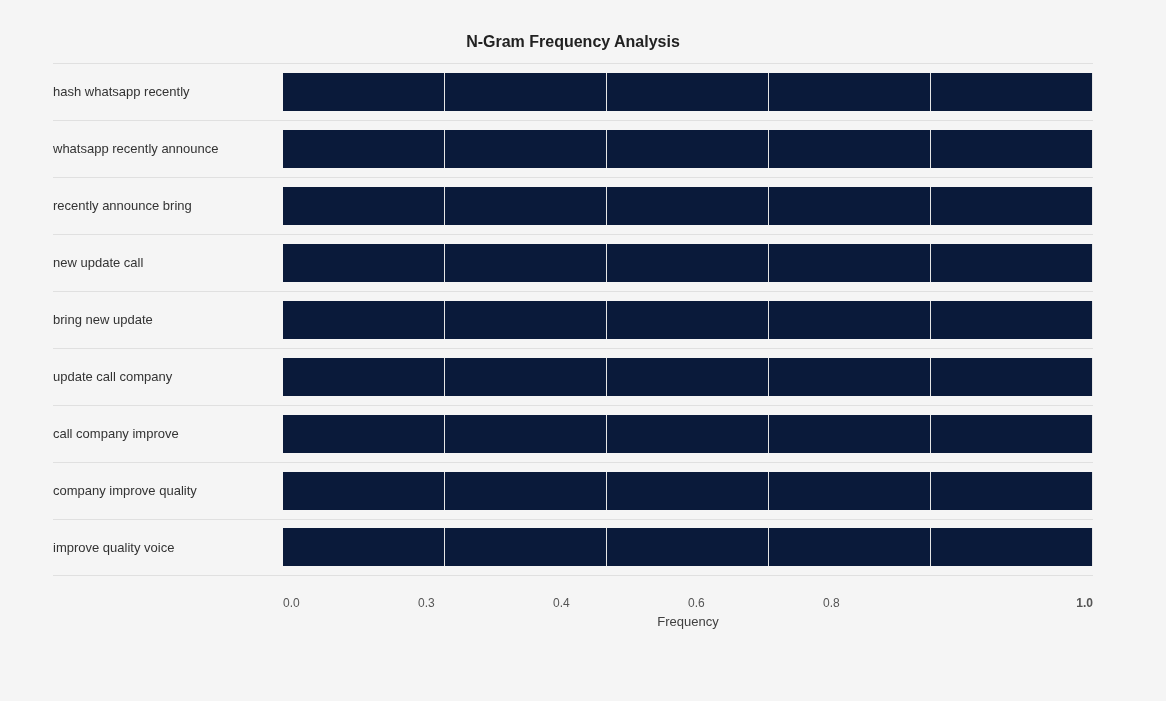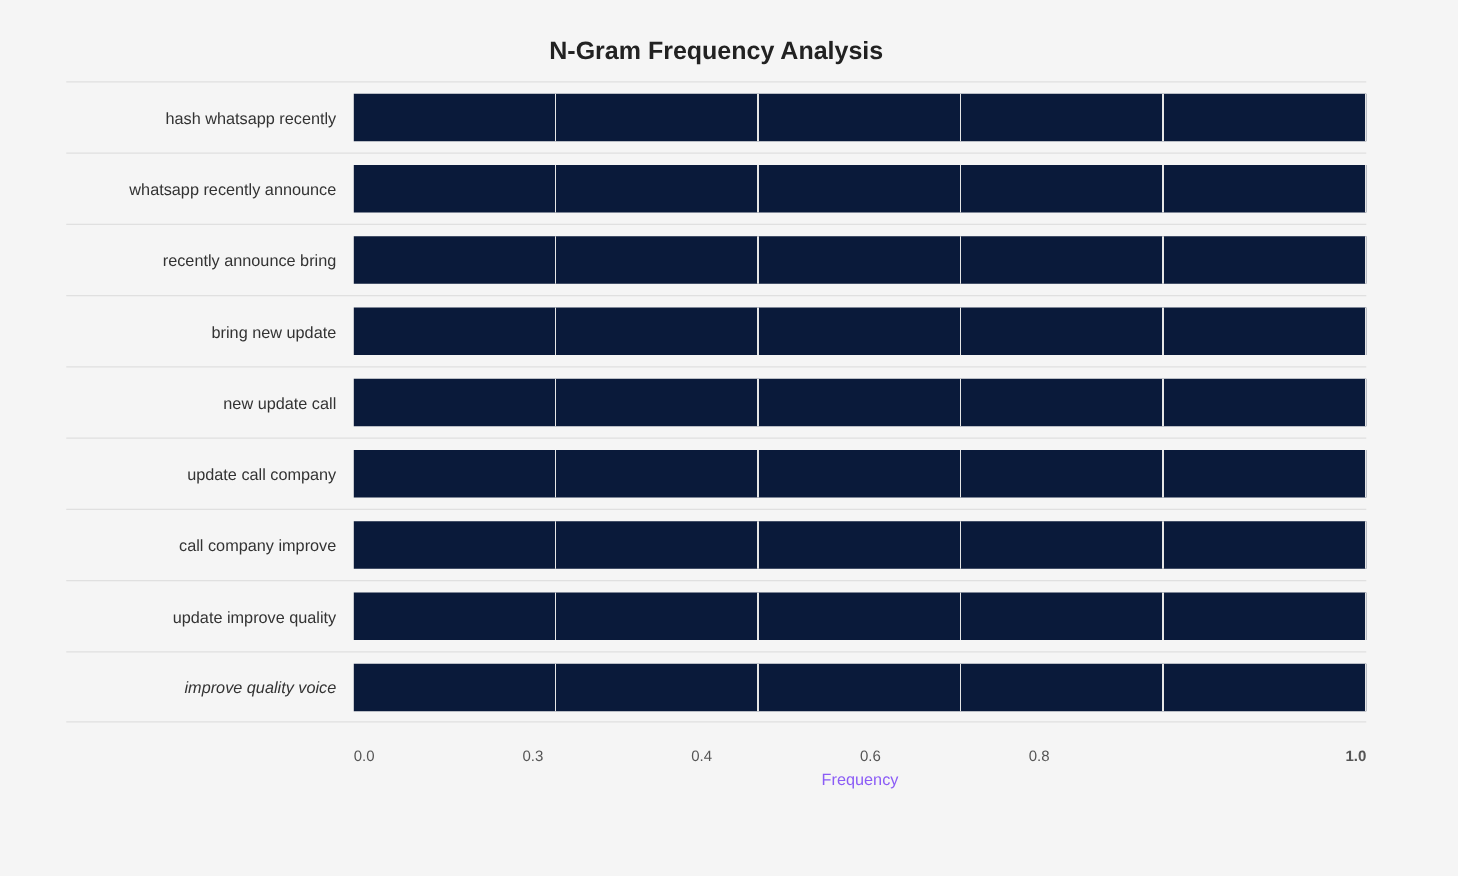--- a/index.html
+++ b/index.html
@@ -13,44 +13,43 @@
       justify-content: center;
     }
     .chart-container {
       background: #f5f5f5;
       width: 1100px;
       padding: 20px 40px 60px 20px;
       position: relative;
     }
     .chart-title {
       text-align: center;
-      font-size: 20px;
+      font-size: 16px;
       font-weight: bold;
       color: #222;
       margin-bottom: 12px;
     }
     .chart-area {
       display: flex;
       flex-direction: column;
       gap: 0;
     }
     .bar-row {
       display: flex;
       align-items: center;
       height: 57px;
       border-top: 1px solid #e0e0e0;
     }
     .bar-row:last-child {
       border-bottom: 1px solid #e0e0e0;
-      font-style: italic;
     }
     .bar-label {
       width: 230px;
-      text-align: right;
-      padding-right: 14px;
+      text-align: left;
+      padding-right: 32px;
       font-size: 13px;
       color: #333;
       flex-shrink: 0;
     }
     .bar-track {
       flex: 1;
       position: relative;
       height: 38px;
       background: #f5f5f5;
     }
@@ -70,21 +69,21 @@
       font-size: 12px;
       color: #555;
     }
     .x-tick:last-child {
       text-align: right;
       font-weight: bold;
     }
     .x-label {
       text-align: center;
       font-size: 13px;
-      color: #8b5cf6;
+      color: #404040;
       margin-top: 4px;
       margin-left: 230px;
     }
     
     .bar-track::before {
       content: '';
       position: absolute;
       top: 0;
       bottom: 0;
       left: 0;
@@ -118,45 +117,45 @@
           <div class="bar-fill" style="width: 100%; background: rgb(10, 26, 58);"></div>
         </div>
       </div>
       <div class="bar-row">
         <div class="bar-label">recently announce bring</div>
         <div class="bar-track">
           <div class="bar-fill" style="width: 100%; background: rgb(10, 26, 58);"></div>
         </div>
       </div>
       <div class="bar-row">
-        <div class="bar-label">bring new update</div>
+        <div class="bar-label">new update call</div>
         <div class="bar-track">
           <div class="bar-fill" style="width: 100%; background: rgb(10, 26, 58);"></div>
         </div>
       </div>
       <div class="bar-row">
-        <div class="bar-label">new update call</div>
+        <div class="bar-label">bring new update</div>
         <div class="bar-track">
           <div class="bar-fill" style="width: 100%; background: rgb(10, 26, 58);"></div>
         </div>
       </div>
       <div class="bar-row">
         <div class="bar-label">update call company</div>
         <div class="bar-track">
           <div class="bar-fill" style="width: 100%; background: rgb(10, 26, 58);"></div>
         </div>
       </div>
       <div class="bar-row">
         <div class="bar-label">call company improve</div>
         <div class="bar-track">
           <div class="bar-fill" style="width: 100%; background: rgb(10, 26, 58);"></div>
         </div>
       </div>
       <div class="bar-row">
-        <div class="bar-label">update improve quality</div>
+        <div class="bar-label">company improve quality</div>
         <div class="bar-track">
           <div class="bar-fill" style="width: 100%; background: rgb(10, 26, 58);"></div>
         </div>
       </div>
       <div class="bar-row">
         <div class="bar-label">improve quality voice</div>
         <div class="bar-track">
           <div class="bar-fill" style="width: 100%; background: rgb(10, 26, 58);"></div>
         </div>
       </div>

